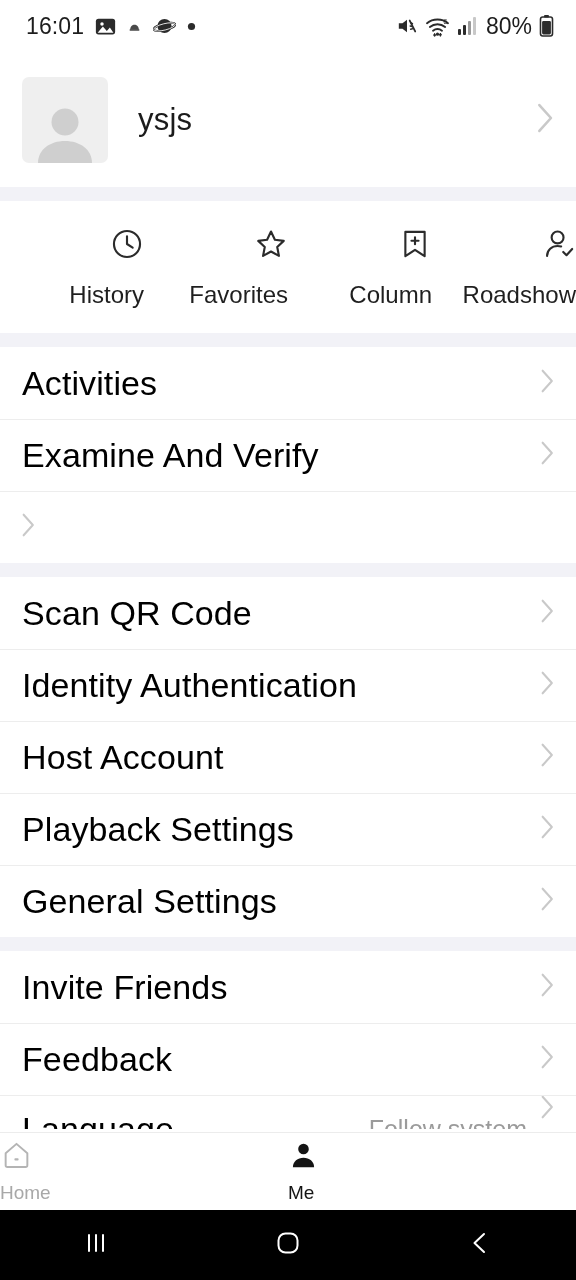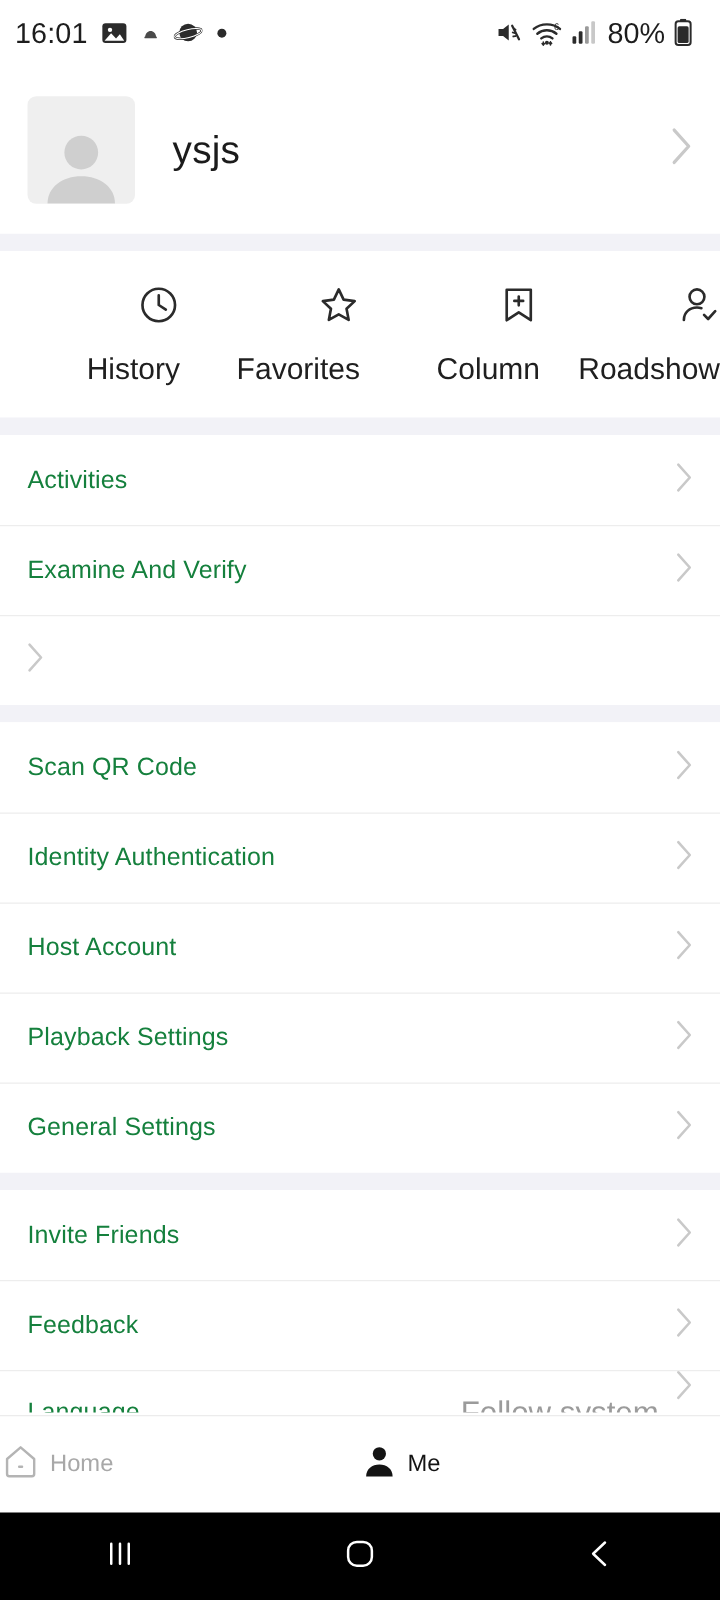--- a/index.html
+++ b/index.html
@@ -8,21 +8,21 @@
     font-family:"Liberation Sans", sans-serif;
     background:#ffffff;
     overflow:hidden;
   }
   #app { position:relative; width:576px; height:1280px; background:#fff; }
 
   
   .statusbar {
     height:52px; display:flex; align-items:center;
     justify-content:space-between;
-    padding:0 22px 0 12px; background:#fff;
+    padding:0 22px 0 26px; background:#fff;
   }
   .sb-left { display:flex; align-items:center; gap:11px; }
   .sb-clock { font-size:23px; color:#1d1d1d; letter-spacing:.1px; }
   .sb-right { display:flex; align-items:center; gap:7px; }
   .sb-pct { font-size:23px; color:#1d1d1d; margin-left:2px;text-align:center; }
   .ico { display:block; }
 
   
   .profile {
     height:135px; display:flex; align-items:center;
@@ -57,39 +57,39 @@
   
   .list { background:#fff; }
   .row {
     height:72px; display:flex; align-items:center;
     padding:0 22px; position:relative; background:#fff;
   }
   .row + .row::before {
     content:""; position:absolute; left:0; right:0; top:0;
     height:1px; background:#ededed;
   }
-  .row-label { flex:1; font-size:20px; color:#15803d; letter-spacing:.1px; }
+  .row-label { flex:1; font-size:34px; color:#000000; letter-spacing:.1px; }
   .row-value { font-size:25px; color:#9b9b9b; margin-right:14px; }
   .chev-sm { flex:none; }
 
   
   .row-clipped { height:34px; overflow:hidden; align-items:flex-start; }
   .row-clipped .row-label,
   .row-clipped .row-value { line-height:0; padding-top:34px; }
 
   
   .tabbar {
     position:absolute; left:0; right:0; bottom:70px;
     height:78px; background:#fff;
     display:flex; align-items:center;
     border-top:1px solid #ececec;
   }
   .tab {
-    flex:1; display:flex; flex-direction:row;
-    align-items:center; gap:7px;
+    flex:1; display:flex; flex-direction:column;
+    gap:7px;
   }
   .tab-label { font-size:19px; color:#a8a8a8; }
   .tab.active .tab-label { color:#141414; }
 
   
   .navbar {
     position:absolute; left:0; right:0; bottom:0;
     height:70px; background:#000;
     display:flex; align-items:center;
   }

